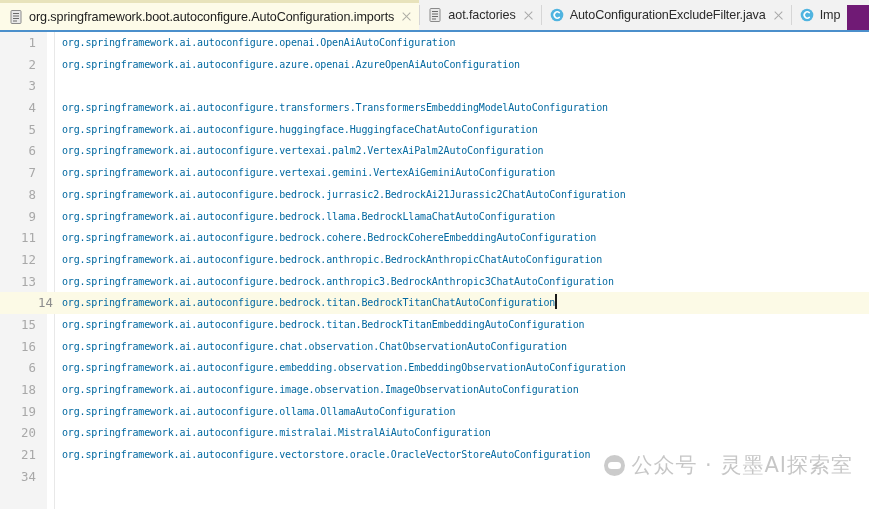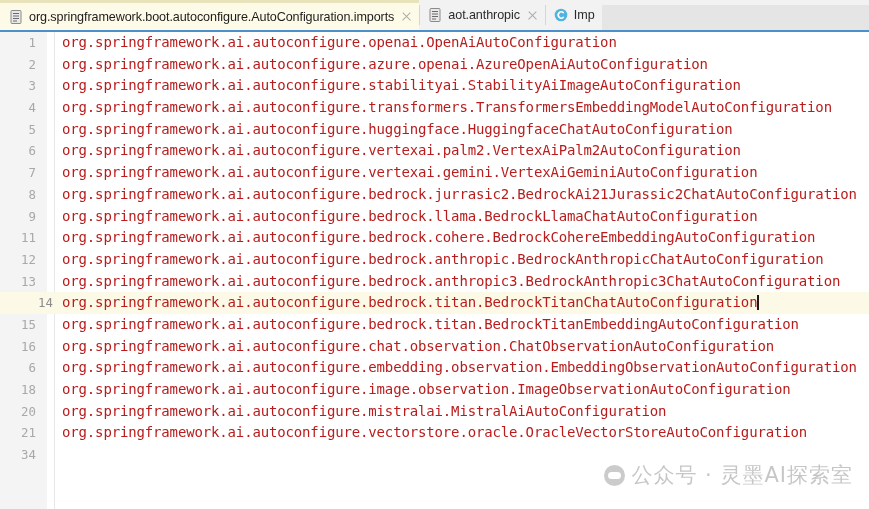--- a/index.html
+++ b/index.html
@@ -24,21 +24,21 @@
     overflow: hidden;
   }
 
   
   .tabbar {
     position: absolute;
     top: 0;
     left: 0;
     width: 869px;
     height: 30px;
-    background: #e5e5e5;
+    background: #701a75;
     display: flex;
     align-items: stretch;
     overflow: hidden;
     box-sizing: border-box;
   }
 
   .tab {
     position: relative;
     display: flex;
     align-items: center;
@@ -184,40 +184,40 @@
     color: #a8a8a8;
     line-height: 21.7px;
   }
   .line.current .lineno { color: #8d8d8d; padding-left: 17px; }
 
   .linetext {
     position: absolute;
     left: 62px;
     top: 0;
     font-family: "DejaVu Sans Mono", monospace;
-    font-size: 14px;
-    color: #b91c1c;
+    font-size: 10px;
+    color: #0369a1;
     line-height: 21.7px;
     letter-spacing: -0.15px;
   }
 
   .caret {
     display: inline-block;
     width: 1.6px;
     height: 15px;
     background: #1a1a1a;
     vertical-align: -3px;
     margin-left: 0px;
   }
 
   
   .watermark {
     position: absolute;
     right: 16px;
-    bottom: 20px;
+    bottom: 30px;
     display: flex;
     align-items: center;
     gap: 6px;
     opacity: 0.30;
     pointer-events: none;
     user-select: none;
   }
   .wm-logo {
     width: 21px;
     height: 21px;
@@ -270,59 +270,70 @@
     <div class="tab">
       <span class="tab-icon">
         <svg width="12" height="14" viewBox="0 0 12 14">
           <rect x="1" y="0.5" width="10" height="13" rx="1" fill="#e9e9e9" stroke="#8a8a8a" stroke-width="1"></rect>
           <rect x="3" y="3" width="6" height="1" fill="#6a6a6a"></rect>
           <rect x="3" y="5.5" width="6" height="1" fill="#6a6a6a"></rect>
           <rect x="3" y="8" width="6" height="1" fill="#6a6a6a"></rect>
           <rect x="3" y="10.5" width="4" height="1" fill="#6a6a6a"></rect>
         </svg>
       </span>
-      <span class="tab-label">aot.anthropic</span>
+      <span class="tab-label">aot.factories</span>
       <span class="tab-close"></span>
     </div>
 
+    <div class="tab">
+      <span class="tab-icon">
+        <svg width="14" height="14" viewBox="0 0 14 14">
+          <circle cx="7" cy="7" r="6.3" fill="#50b4e0"></circle>
+          <path d="M9.3 4.6a3.1 3.1 0 1 0 0 4.8" fill="none" stroke="#ffffff" stroke-width="1.6" stroke-linecap="round"></path>
+        </svg>
+      </span>
+      <span class="tab-label">AutoConfigurationExcludeFilter.java</span>
+      <span class="tab-close"></span>
+    </div>
 
     <div class="tab">
       <span class="tab-icon">
         <svg width="14" height="14" viewBox="0 0 14 14">
           <circle cx="7" cy="7" r="6.3" fill="#50b4e0"></circle>
           <path d="M9.3 4.6a3.1 3.1 0 1 0 0 4.8" fill="none" stroke="#ffffff" stroke-width="1.6" stroke-linecap="round"></path>
         </svg>
       </span>
       <span class="tab-label">Imp</span>
     </div>
   </div>
 
   <div class="editor">
     <div class="editor-topline"></div>
     <div class="gutter"></div>
     <div class="gutter-edge"></div>
 
     <div class="code-area" id="code-area">
         <div class="line"><span class="lineno">1</span><span class="linetext">org.springframework.ai.autoconfigure.openai.OpenAiAutoConfiguration</span></div>
         <div class="line"><span class="lineno">2</span><span class="linetext">org.springframework.ai.autoconfigure.azure.openai.AzureOpenAiAutoConfiguration</span></div>
-        <div class="line"><span class="lineno">3</span><span class="linetext">org.springframework.ai.autoconfigure.stabilityai.StabilityAiImageAutoConfiguration</span></div>
+        <div class="line"><span class="lineno">3</span></div>
         <div class="line"><span class="lineno">4</span><span class="linetext">org.springframework.ai.autoconfigure.transformers.TransformersEmbeddingModelAutoConfiguration</span></div>
         <div class="line"><span class="lineno">5</span><span class="linetext">org.springframework.ai.autoconfigure.huggingface.HuggingfaceChatAutoConfiguration</span></div>
         <div class="line"><span class="lineno">6</span><span class="linetext">org.springframework.ai.autoconfigure.vertexai.palm2.VertexAiPalm2AutoConfiguration</span></div>
         <div class="line"><span class="lineno">7</span><span class="linetext">org.springframework.ai.autoconfigure.vertexai.gemini.VertexAiGeminiAutoConfiguration</span></div>
         <div class="line"><span class="lineno">8</span><span class="linetext">org.springframework.ai.autoconfigure.bedrock.jurrasic2.BedrockAi21Jurassic2ChatAutoConfiguration</span></div>
         <div class="line"><span class="lineno">9</span><span class="linetext">org.springframework.ai.autoconfigure.bedrock.llama.BedrockLlamaChatAutoConfiguration</span></div>
         <div class="line"><span class="lineno">11</span><span class="linetext">org.springframework.ai.autoconfigure.bedrock.cohere.BedrockCohereEmbeddingAutoConfiguration</span></div>
         <div class="line"><span class="lineno">12</span><span class="linetext">org.springframework.ai.autoconfigure.bedrock.anthropic.BedrockAnthropicChatAutoConfiguration</span></div>
         <div class="line"><span class="lineno">13</span><span class="linetext">org.springframework.ai.autoconfigure.bedrock.anthropic3.BedrockAnthropic3ChatAutoConfiguration</span></div>
         <div class="line current"><span class="lineno">14</span><span class="linetext">org.springframework.ai.autoconfigure.bedrock.titan.BedrockTitanChatAutoConfiguration<span class="caret"></span></span></div>
         <div class="line"><span class="lineno">15</span><span class="linetext">org.springframework.ai.autoconfigure.bedrock.titan.BedrockTitanEmbeddingAutoConfiguration</span></div>
         <div class="line"><span class="lineno">16</span><span class="linetext">org.springframework.ai.autoconfigure.chat.observation.ChatObservationAutoConfiguration</span></div>
         <div class="line"><span class="lineno">6</span><span class="linetext">org.springframework.ai.autoconfigure.embedding.observation.EmbeddingObservationAutoConfiguration</span></div>
         <div class="line"><span class="lineno">18</span><span class="linetext">org.springframework.ai.autoconfigure.image.observation.ImageObservationAutoConfiguration</span></div>
+        <div class="line"><span class="lineno">19</span><span class="linetext">org.springframework.ai.autoconfigure.ollama.OllamaAutoConfiguration</span></div>
         <div class="line"><span class="lineno">20</span><span class="linetext">org.springframework.ai.autoconfigure.mistralai.MistralAiAutoConfiguration</span></div>
         <div class="line"><span class="lineno">21</span><span class="linetext">org.springframework.ai.autoconfigure.vectorstore.oracle.OracleVectorStoreAutoConfiguration</span></div>
         <div class="line"><span class="lineno">34</span></div>
       </div>
 
     <div class="watermark">
       <span class="wm-logo"></span>
       <span class="wm-text">公众号 · 灵墨AI探索室</span>
     </div>
   </div>

